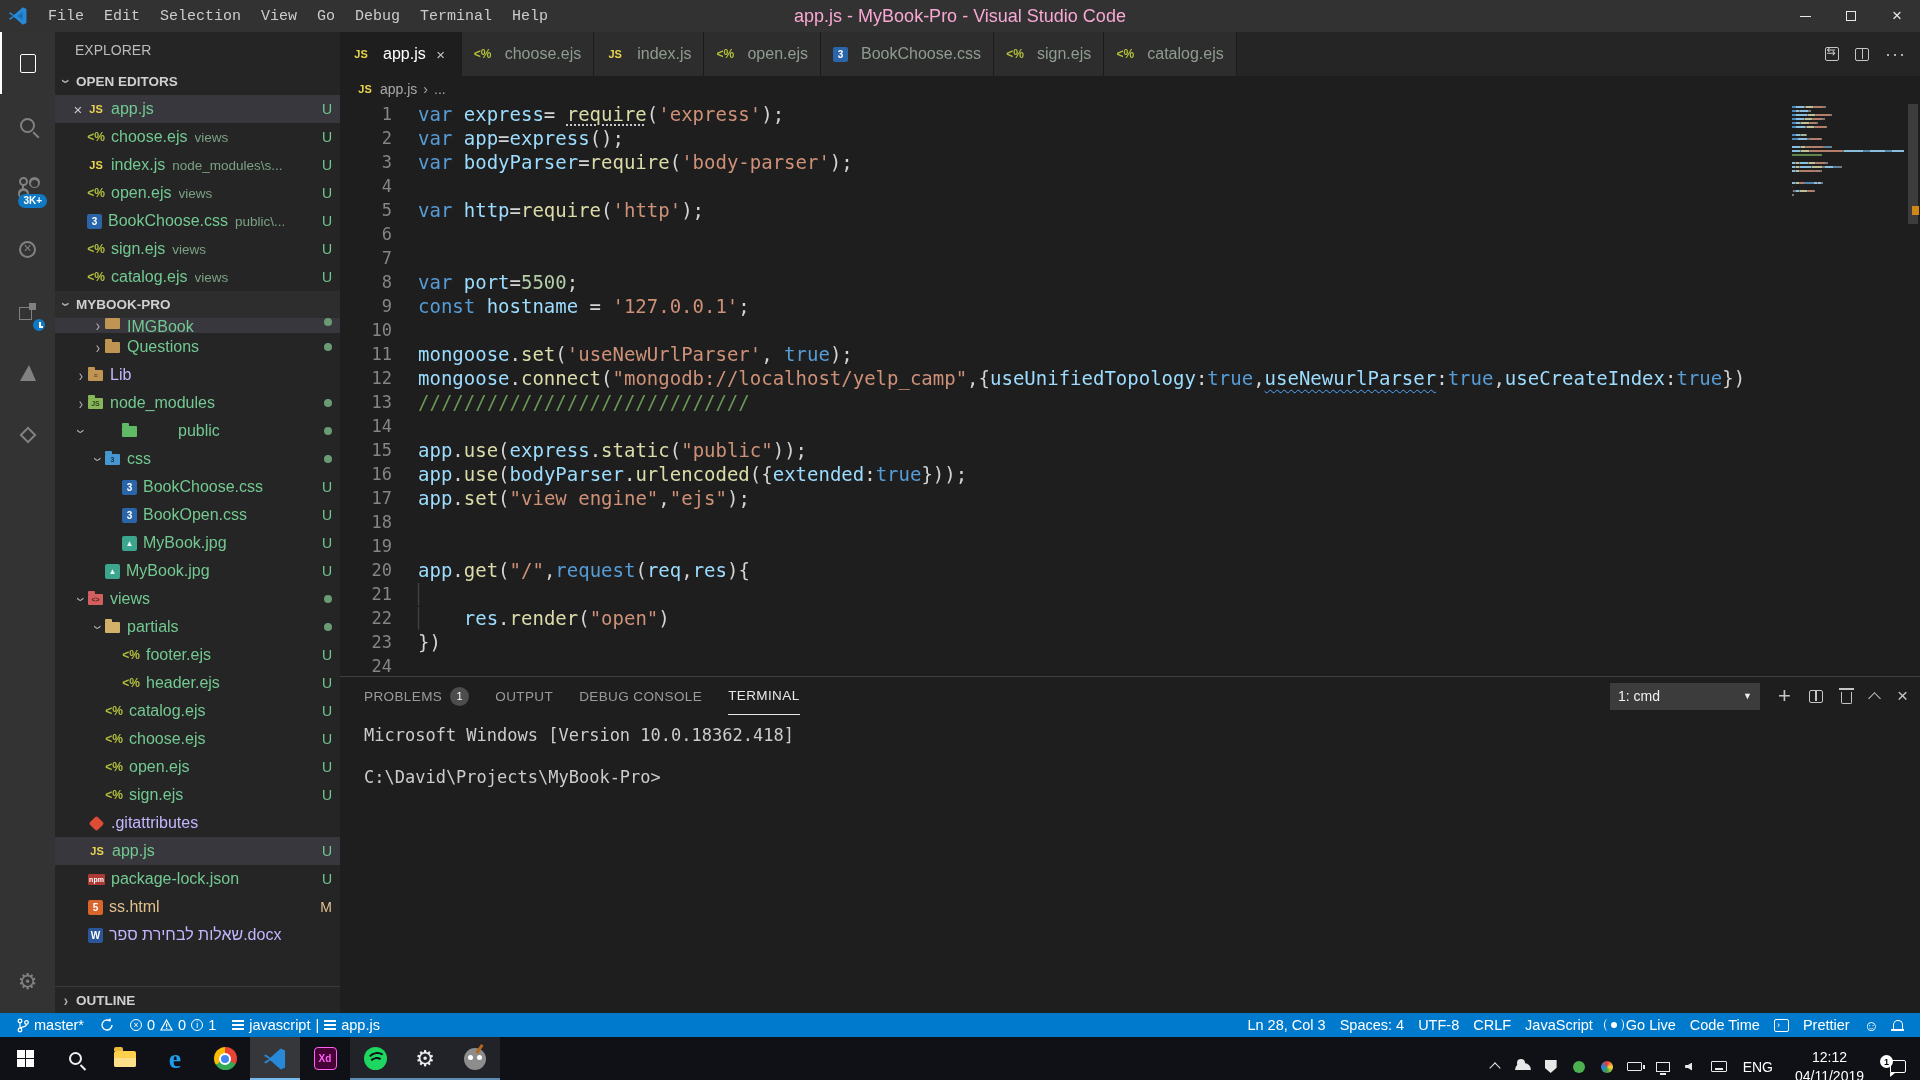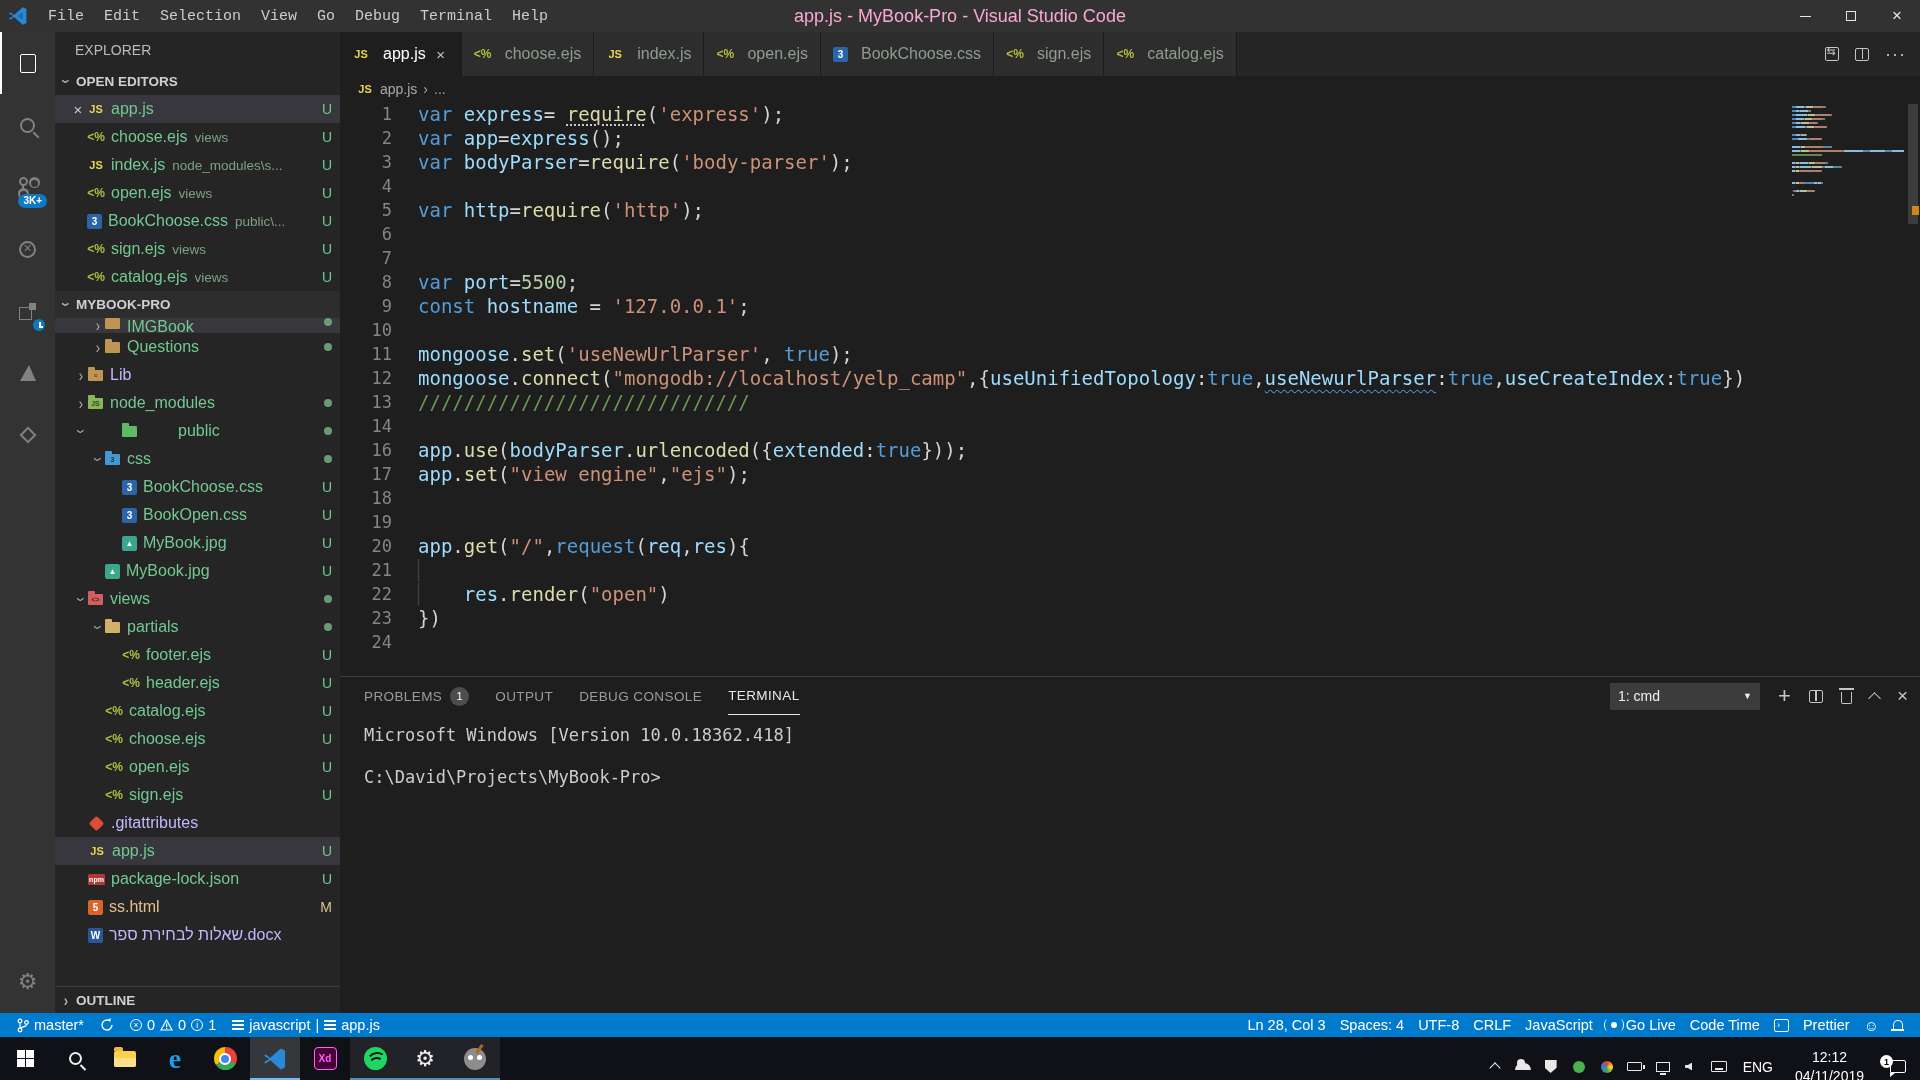--- a/index.html
+++ b/index.html
@@ -559,20 +559,24 @@
               <span class="ln">12</span>
               <span class="ltxt"><span class="tk-v">mongoose</span><span class="tk-p">.</span><span class="tk-f">connect</span><span class="tk-p">(</span><span class="tk-s">"mongodb://localhost/yelp_camp"</span><span class="tk-p">,{</span><span class="tk-v">useUnifiedTopology</span><span class="tk-p">:</span><span class="tk-k">true</span><span class="tk-p">,</span><span class="tk-v u-squig">useNewurlParser</span><span class="tk-p">:</span><span class="tk-k">true</span><span class="tk-p">,</span><span class="tk-v">useCreateIndex</span><span class="tk-p">:</span><span class="tk-k">true</span><span class="tk-p">})</span></span>
             </div>
             <div class="code-line">
               <span class="ln">13</span>
               <span class="ltxt"><span class="tk-c">/////////////////////////////</span></span>
             </div>
             <div class="code-line">
               <span class="ln">14</span>
               <span class="ltxt"></span>
+            </div>
+            <div class="code-line">
+              <span class="ln">15</span>
+              <span class="ltxt"><span class="tk-v">app</span><span class="tk-p">.</span><span class="tk-f">use</span><span class="tk-p">(</span><span class="tk-v">express</span><span class="tk-p">.</span><span class="tk-f">static</span><span class="tk-p">(</span><span class="tk-s">"public"</span><span class="tk-p">));</span></span>
             </div>
             <div class="code-line">
               <span class="ln">16</span>
               <span class="ltxt"><span class="tk-v">app</span><span class="tk-p">.</span><span class="tk-f">use</span><span class="tk-p">(</span><span class="tk-v">bodyParser</span><span class="tk-p">.</span><span class="tk-f">urlencoded</span><span class="tk-p">({</span><span class="tk-v">extended</span><span class="tk-p">:</span><span class="tk-k">true</span><span class="tk-p">}));</span></span>
             </div>
             <div class="code-line">
               <span class="ln">17</span>
               <span class="ltxt"><span class="tk-v">app</span><span class="tk-p">.</span><span class="tk-f">set</span><span class="tk-p">(</span><span class="tk-s">"view engine"</span><span class="tk-p">,</span><span class="tk-s">"ejs"</span><span class="tk-p">);</span></span>
             </div>
             <div class="code-line">

